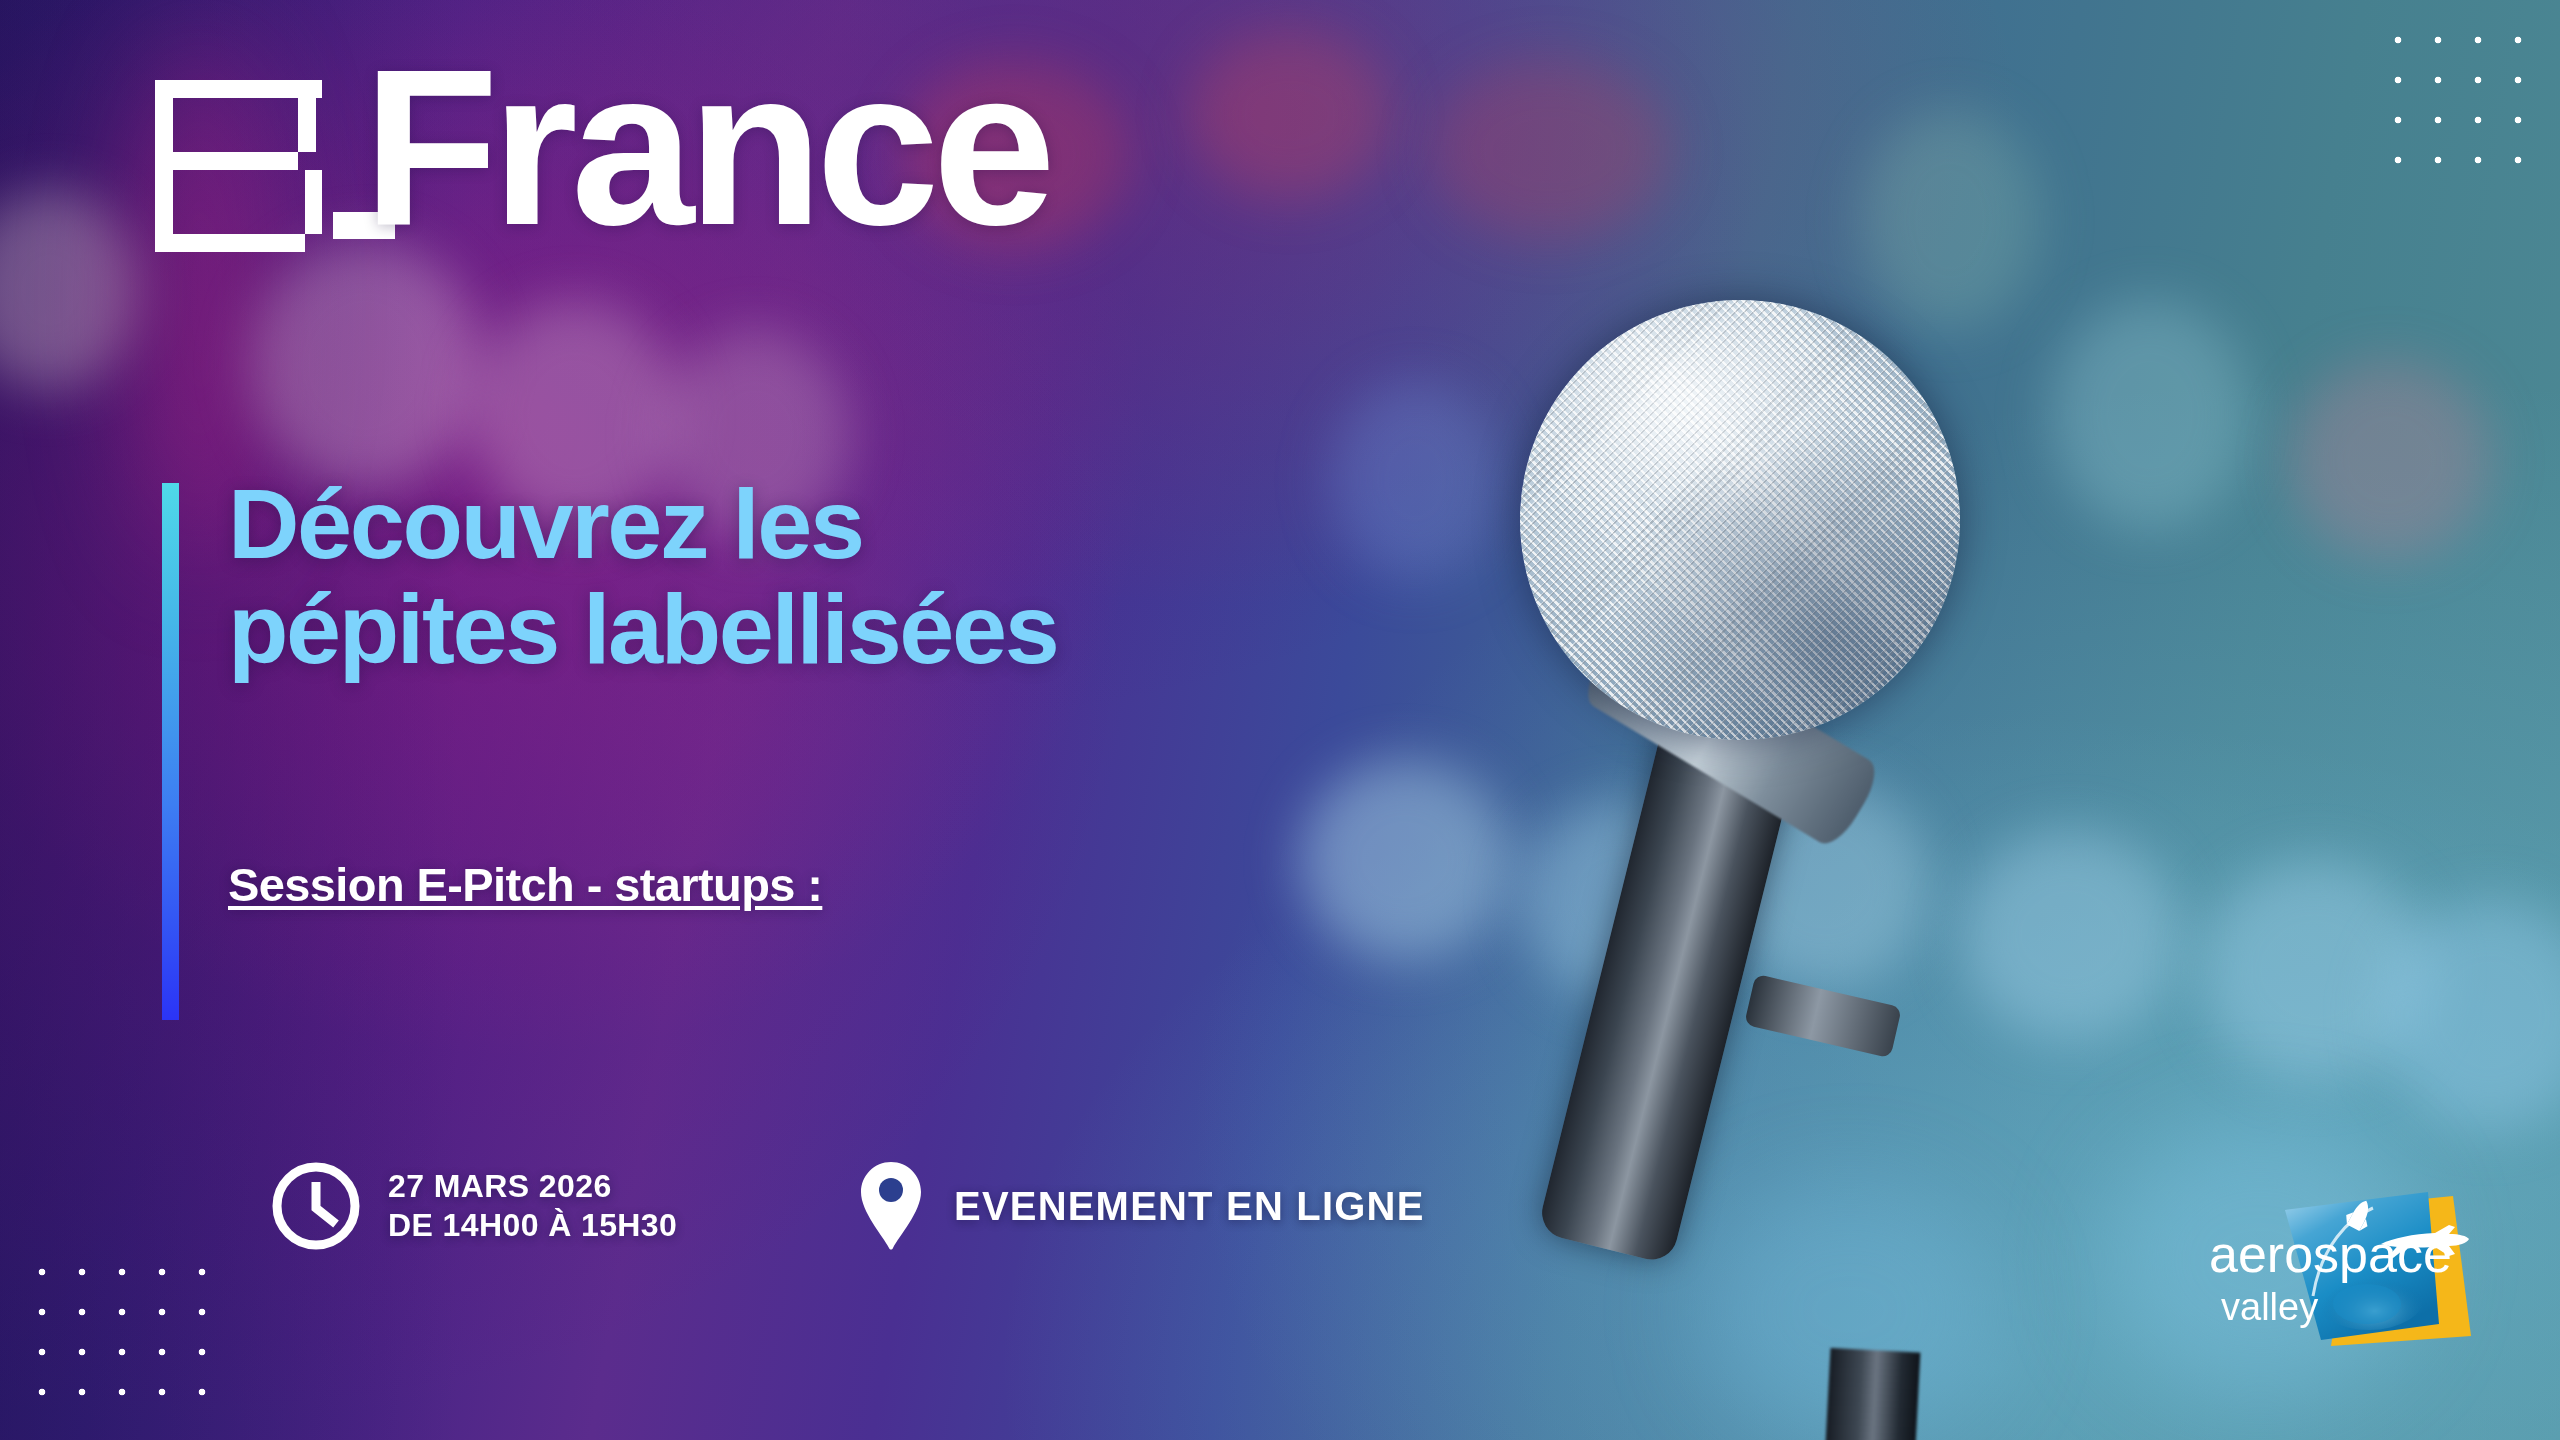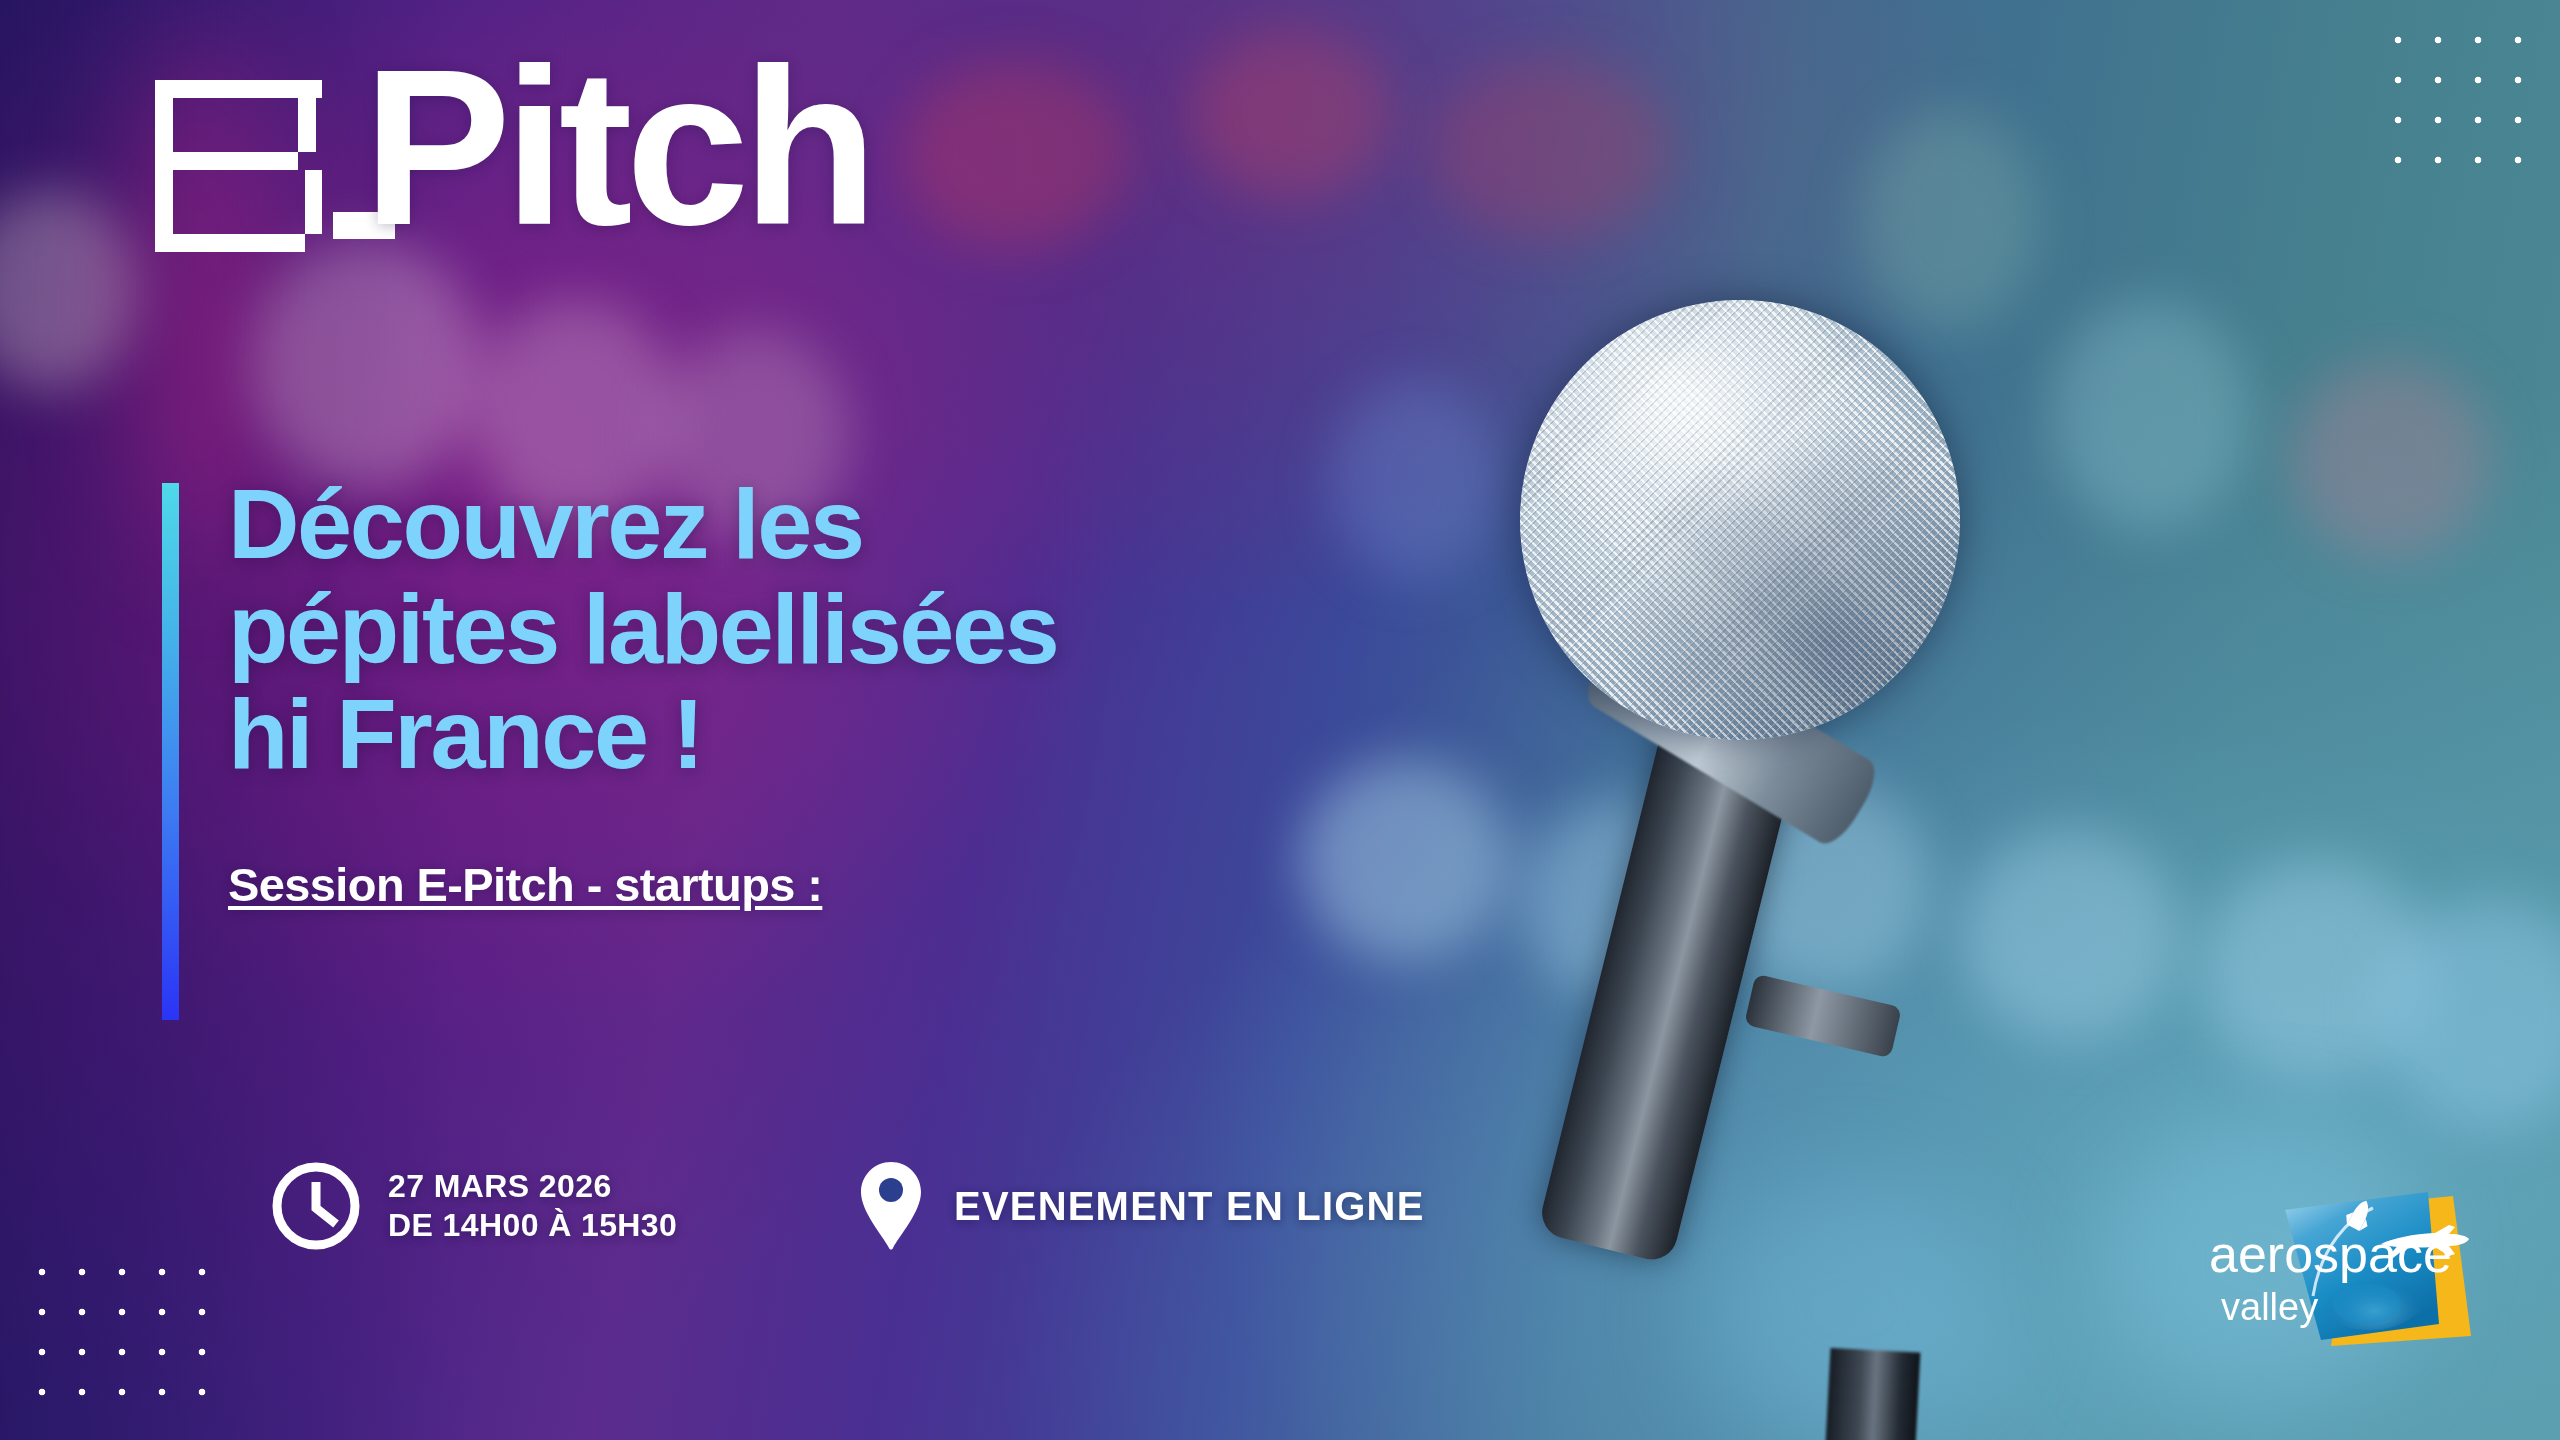--- a/index.html
+++ b/index.html
@@ -351,29 +351,28 @@
     <div class="logo-e">
       <svg width="167" height="172" viewBox="0 0 167 172" xmlns="http://www.w3.org/2000/svg">
         <path fill="#ffffff" d="
           M0,0 H167 V18 H18 V72 H143 V90 H18 V154 H150 V172 H0 Z
           M143,18 H161 V72 H143 Z
           M150,90 H167 V154 H150 Z
         "></path>
       </svg>
     </div>
     <div class="logo-dash"></div>
-    <div class="logo-word">Pitch</div>
+    <div class="logo-word">France</div>
   </div>
 
   <div class="accent-bar"></div>
 
   <div class="headline">
     <span class="hl">Découvrez les</span>
     <span class="hl">pépites labellisées</span>
-    <span class="hl">hi France !</span>
   </div>
 
   <div class="subtitle">
     <span class="sl">Session E-Pitch - startups :</span>
   </div>
 
   <div class="info-row">
 
     <div class="info-item date">
       <span class="icon-box icon-clock">

